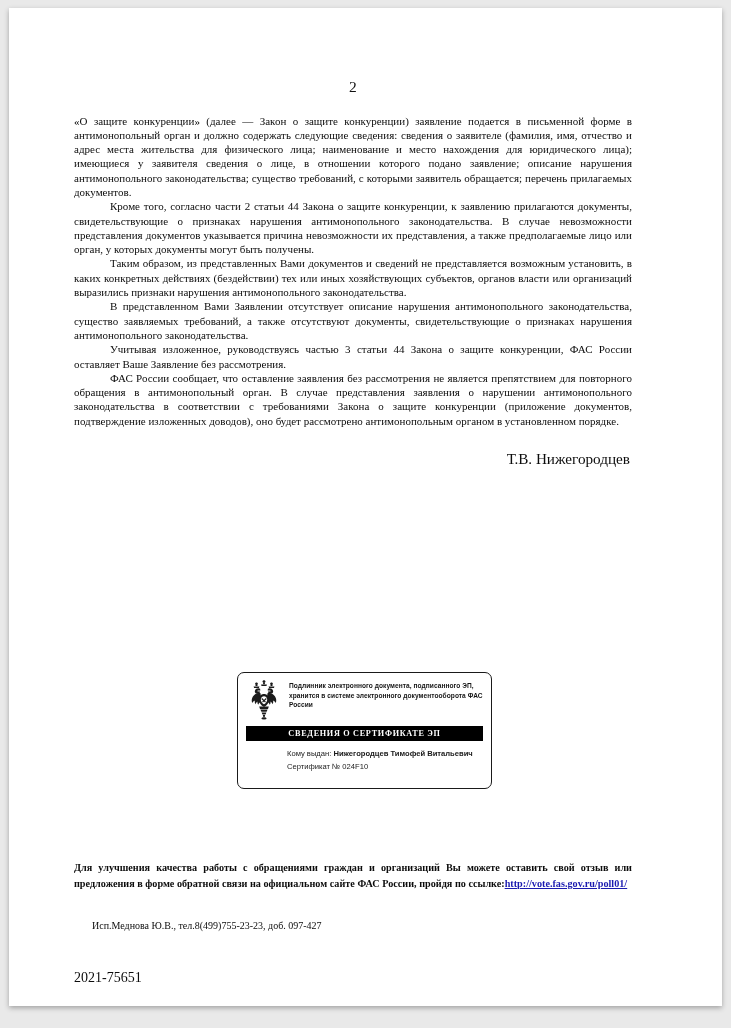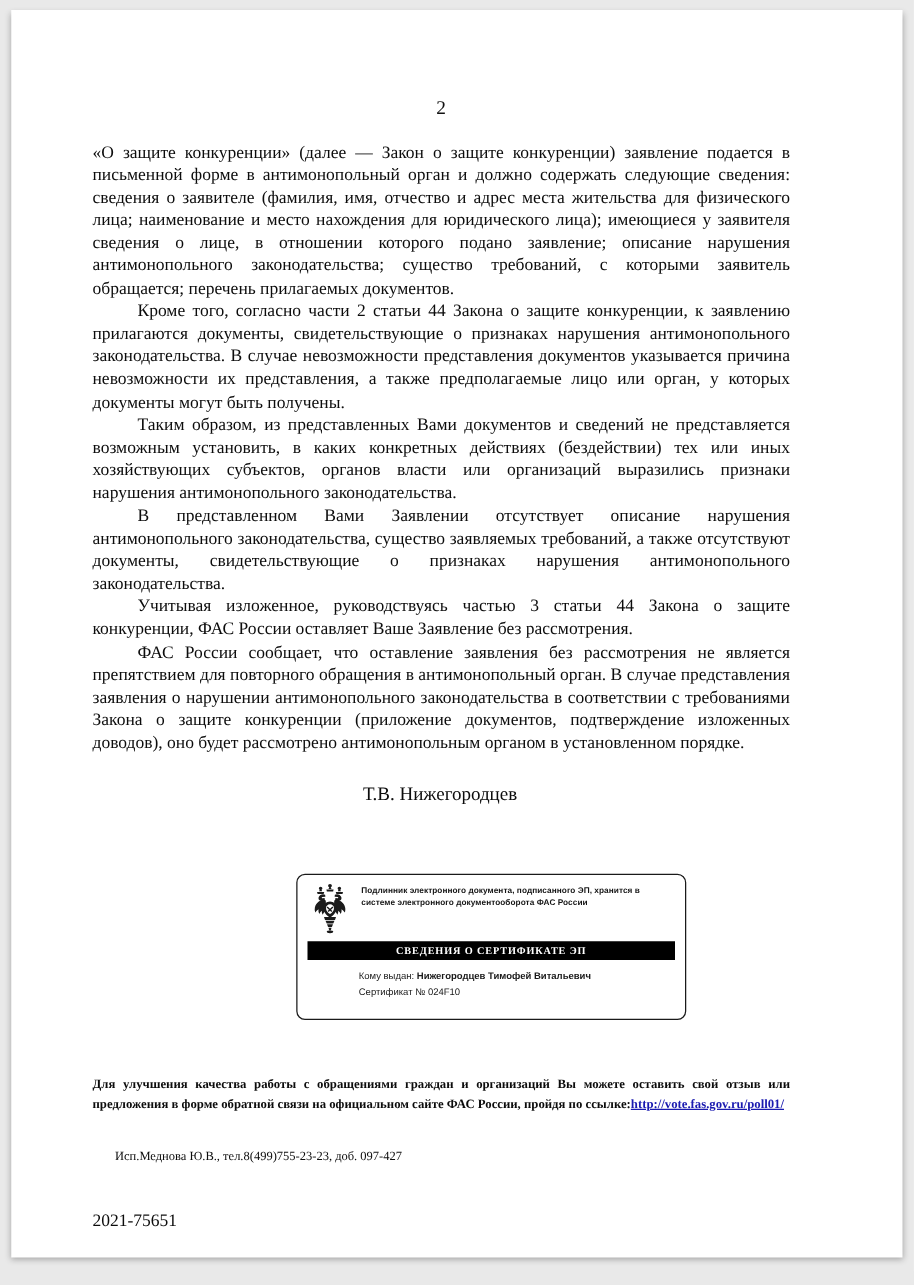--- a/index.html
+++ b/index.html
@@ -46,50 +46,50 @@
     font-size: 15.5px;
     color: #111;
     margin-top: 71px;
     margin-bottom: 0;
     line-height: 1;
     letter-spacing: 0.2px;
   }
 
   .body-text {
     margin-top: 19px;
-    font-size: 14px;
+    font-size: 11px;
     line-height: 1.3;
     color: #0c0c0c;
     text-align: justify;
     text-justify: inter-word;
   }
   .body-text p {
     margin: 0 0 0 0;
     text-indent: 36px;
     text-align: justify;
     hyphens: none;
   }
   .body-text p.no-indent {
     text-indent: 0;
   }
 
   .signature {
     margin-top: 22px;
-    text-align: center;
+    text-align: right;
     font-size: 15.2px;
     color: #0c0c0c;
     padding-right: 2px;
   }
 
   
   .stamp-wrap {
     position: absolute;
     left: 228px;
-    top: 691px;
-    width: 312px;
+    top: 664px;
+    width: 255px;
     height: 117px;
   }
   .stamp {
     width: 100%;
     height: 100%;
     border: 1.3px solid #1a1a1a;
     border-radius: 7px;
     box-sizing: border-box;
     background: #fff;
     padding: 6px 8px 5px 8px;

